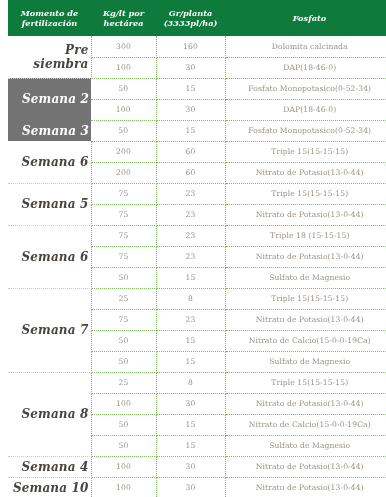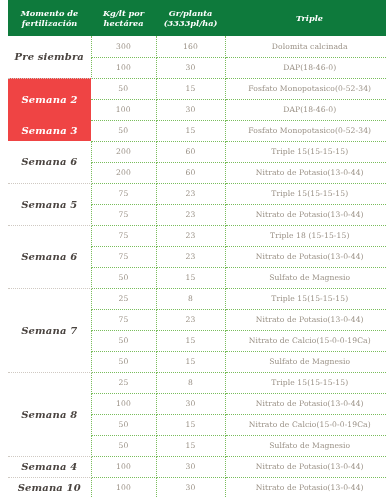--- a/index.html
+++ b/index.html
@@ -59,32 +59,33 @@
     letter-spacing: 0.1px;
   }
   tbody td.src {
     border-right: none;
   }
 
   
   td.moment {
     font-style: italic;
     font-weight: bold;
-    font-size: 10px;
+    font-size: 12px;
     color: #4a4440;
     background: #ffffff;
     border-right: 1px dotted #79bd5c;
     border-bottom: 1px dotted #d8d2cb;
     letter-spacing: 0.15px;
+    text-align: right;
   }
   td.moment.plain-sep {
     border-bottom: 1px dotted #cfc9c2;
   }
   td.moment.green-mid {
-    background: #ef4444;
+    background: #737373;
     color: #ffffff;
     border-right: none;
     border-bottom: none;
   }
 </style>
 </head>
 <body>
 
 <table id="fert-table">
   <colgroup>
@@ -101,21 +102,21 @@
       </th>
       <th>
         <span>Kg/lt por</span><br>
         <span>hectárea</span>
       </th>
       <th>
         <span>Gr/planta</span><br>
         <span>(3333pl/ha)</span>
       </th>
       <th>
-        <span>Triple</span>
+        <span>Fosfato</span>
       </th>
     </tr>
   </thead>
   <tbody id="table-body">
       <tr>
         <td class="moment plain-sep" rowspan="2">Pre siembra</td>
         <td>300</td>
         <td>160</td>
         <td class="src">Dolomita calcinada</td>
       </tr>

